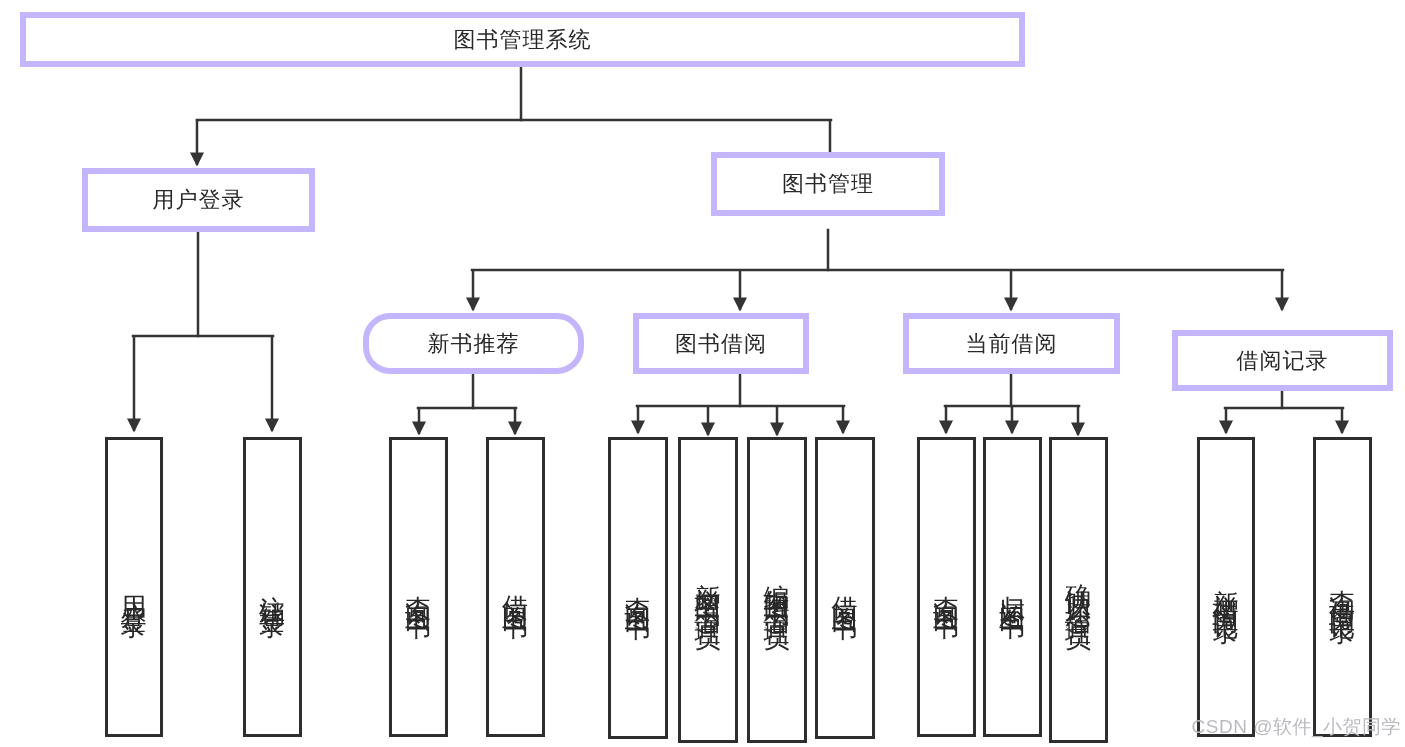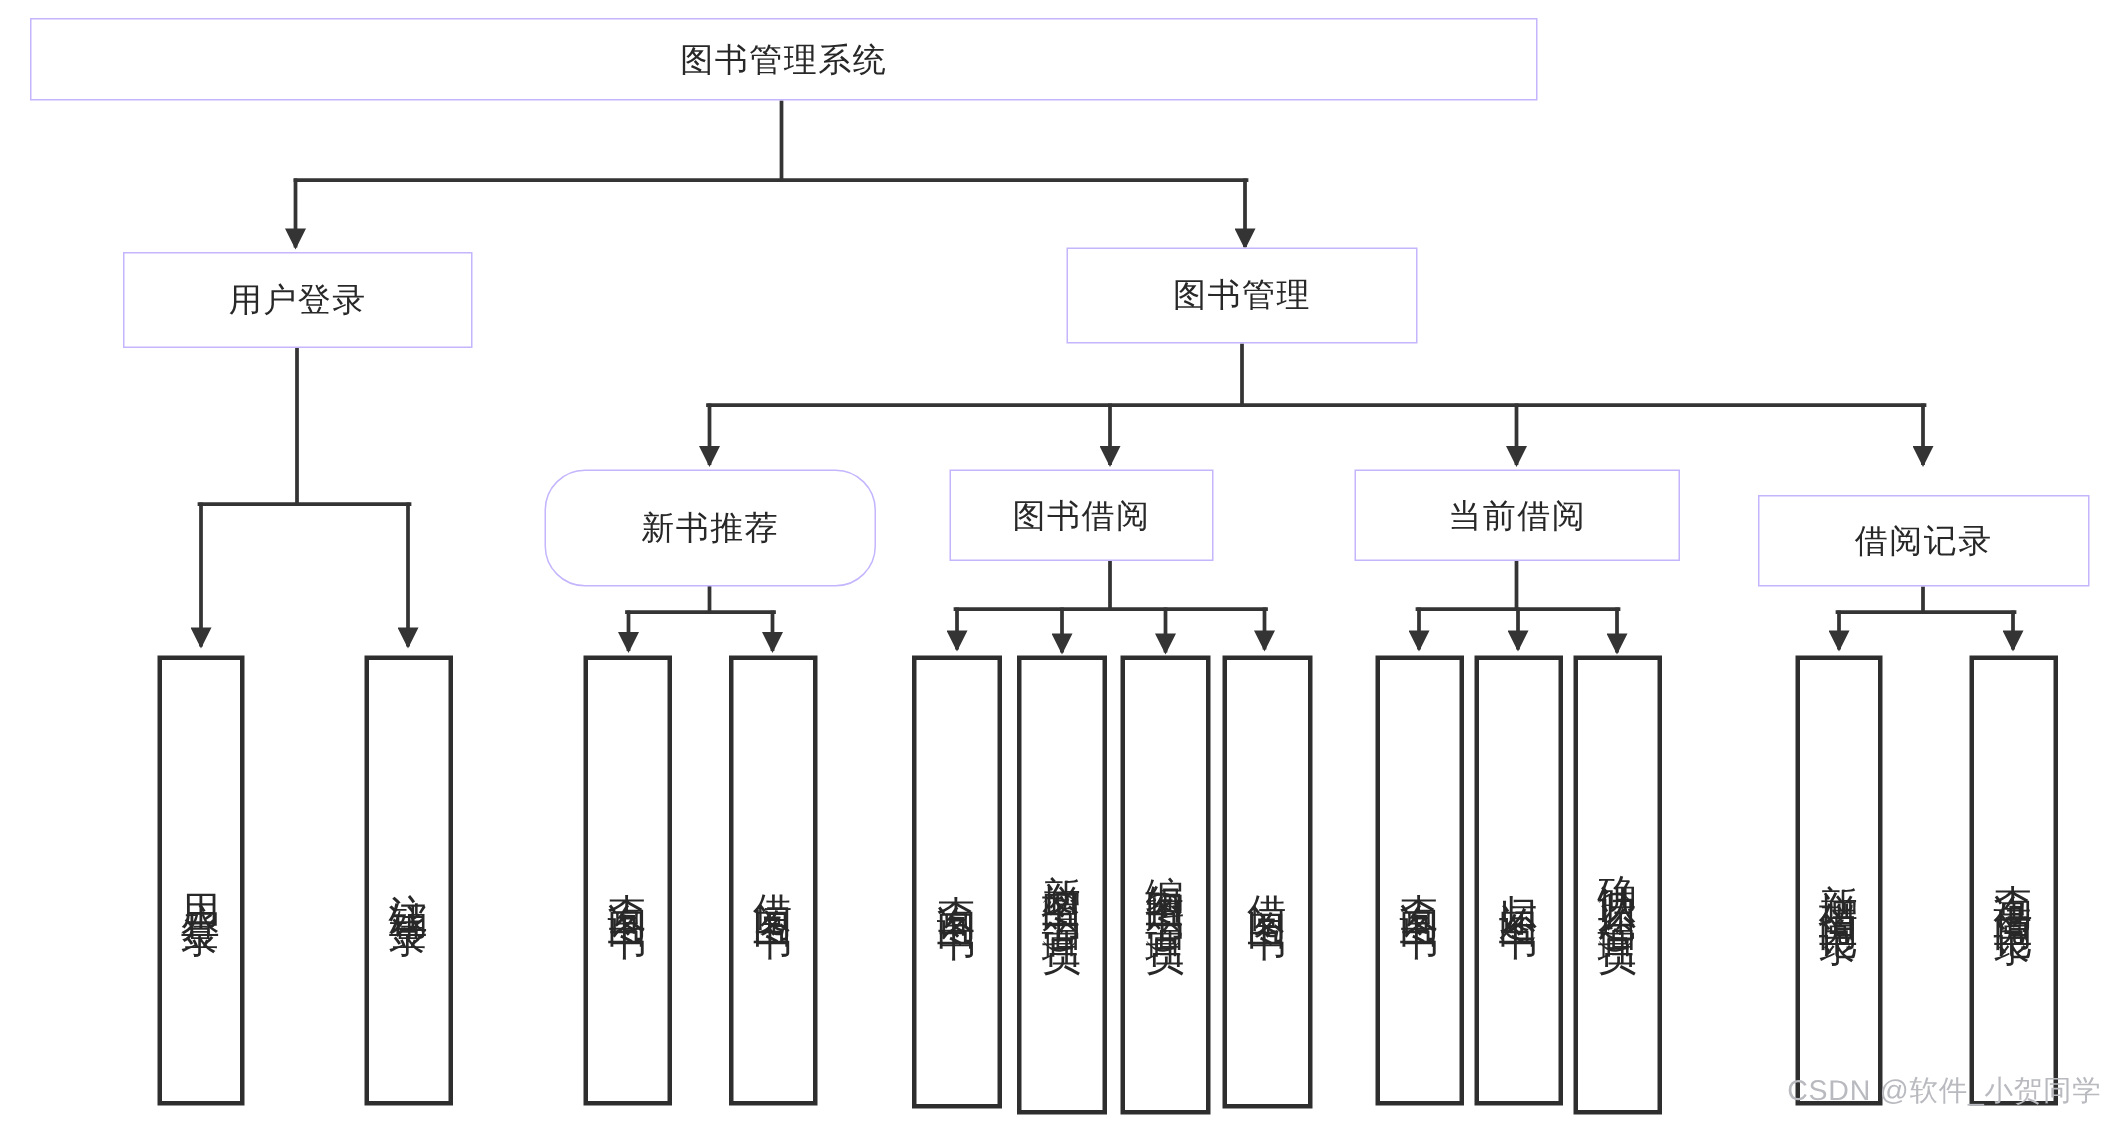--- a/index.html
+++ b/index.html
@@ -9,21 +9,21 @@
     background:#ffffff;
     font-family:"Liberation Sans","DejaVu Sans",sans-serif;
     overflow:hidden;
   }
   #connectors{position:absolute;left:0;top:0;width:1405px;height:747px;}
   #connectors line{stroke:#343434;stroke-width:2.5;}
   #connectors .rail{stroke-linecap:square;}
   .box{
     position:absolute;
     box-sizing:border-box;
-    border:1px solid #c4b5fd;
+    border:6px solid #c4b5fd;
     background:#ffffff;
     display:flex;align-items:center;justify-content:center;
     color:#282828;
     font-size:22px;
     letter-spacing:1px;
     white-space:nowrap;
   }
   .vbox{
     position:absolute;
     box-sizing:border-box;
@@ -113,25 +113,25 @@
     </g>
   </svg>
 
   <div class="box" style="left:20px;top:12px;width:1005px;height:55px;">
     <span>图书管理系统</span>
   </div>
 
   <div class="box" style="left:82px;top:168px;width:233px;height:64px;">
     <span>用户登录</span>
   </div>
-  <div class="box" style="left:711px;top:165px;width:234px;height:64px;text-align:right;">
+  <div class="box" style="left:711px;top:152px;width:234px;height:64px;text-align:right;">
     <span>图书管理</span>
   </div>
 
-  <div class="box" style="left:363px;top:313px;width:221px;height:78px;border-radius:27px;">
+  <div class="box" style="left:363px;top:313px;width:221px;height:61px;border-radius:27px;">
     <span>新书推荐</span>
   </div>
   <div class="box" style="left:633px;top:313px;width:176px;height:61px;">
     <span>图书借阅</span>
   </div>
   <div class="box" style="left:903px;top:313px;width:217px;height:61px;">
     <span>当前借阅</span>
   </div>
   <div class="box" style="left:1172px;top:330px;width:221px;height:61px;">
     <span>借阅记录</span>

